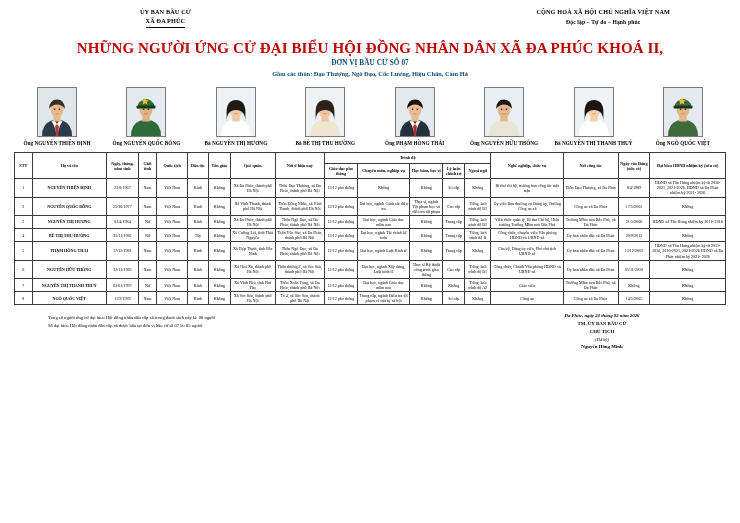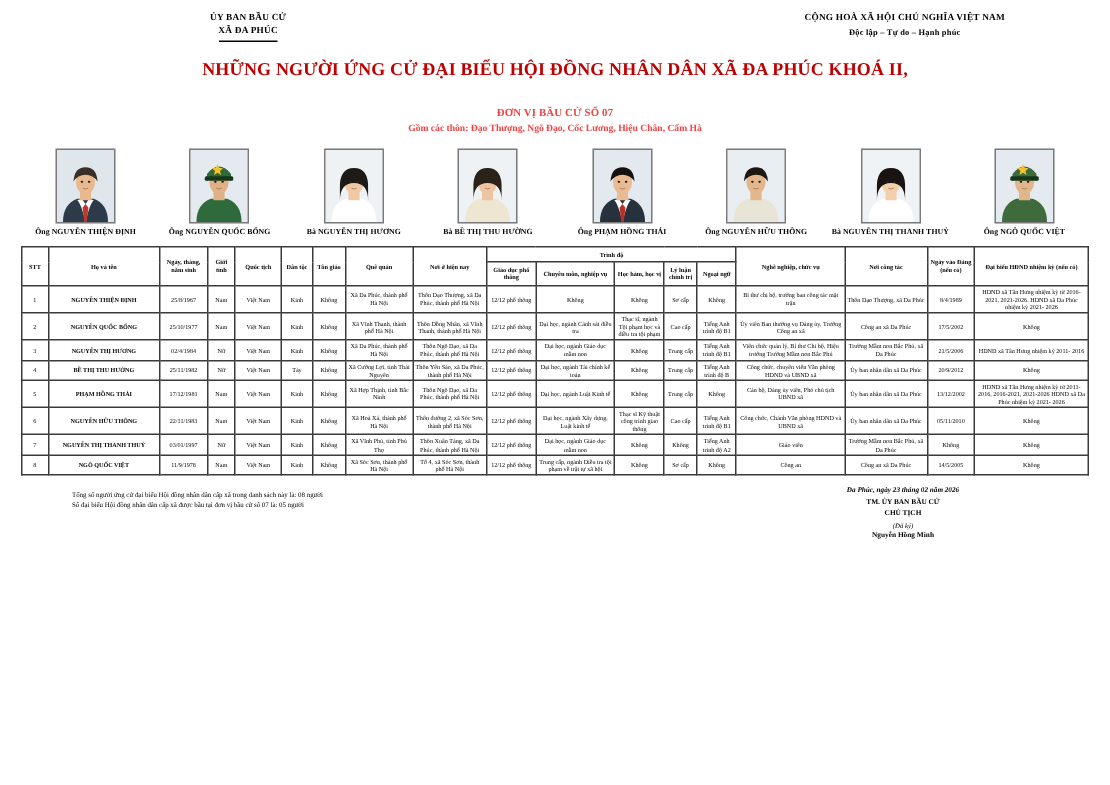--- a/index.html
+++ b/index.html
@@ -43,29 +43,29 @@
     margin-top: 1px;
   }
 
   .title-block {
     text-align: center;
     margin-top: 9px;
   }
   .main-title {
     color: #c00000;
     font-weight: bold;
-    font-size: 12px;
+    font-size: 15px;
     line-height: 1.5;
     letter-spacing: 0.1px;
     font-family: Liberation Serif, serif;
   }
   .unit-block {
     text-align: center;
-    margin-top: 16px;
-    color: #ef4444;
+    margin-top: 0;
+    color: #0c4a6e;
   }
   .unit-title {
     font-weight: bold;
     font-size: 7.2px;
     letter-spacing: 0.1px;
   }
   .unit-sub {
     font-weight: bold;
     font-size: 6.4px;
     margin-top: 3px;

